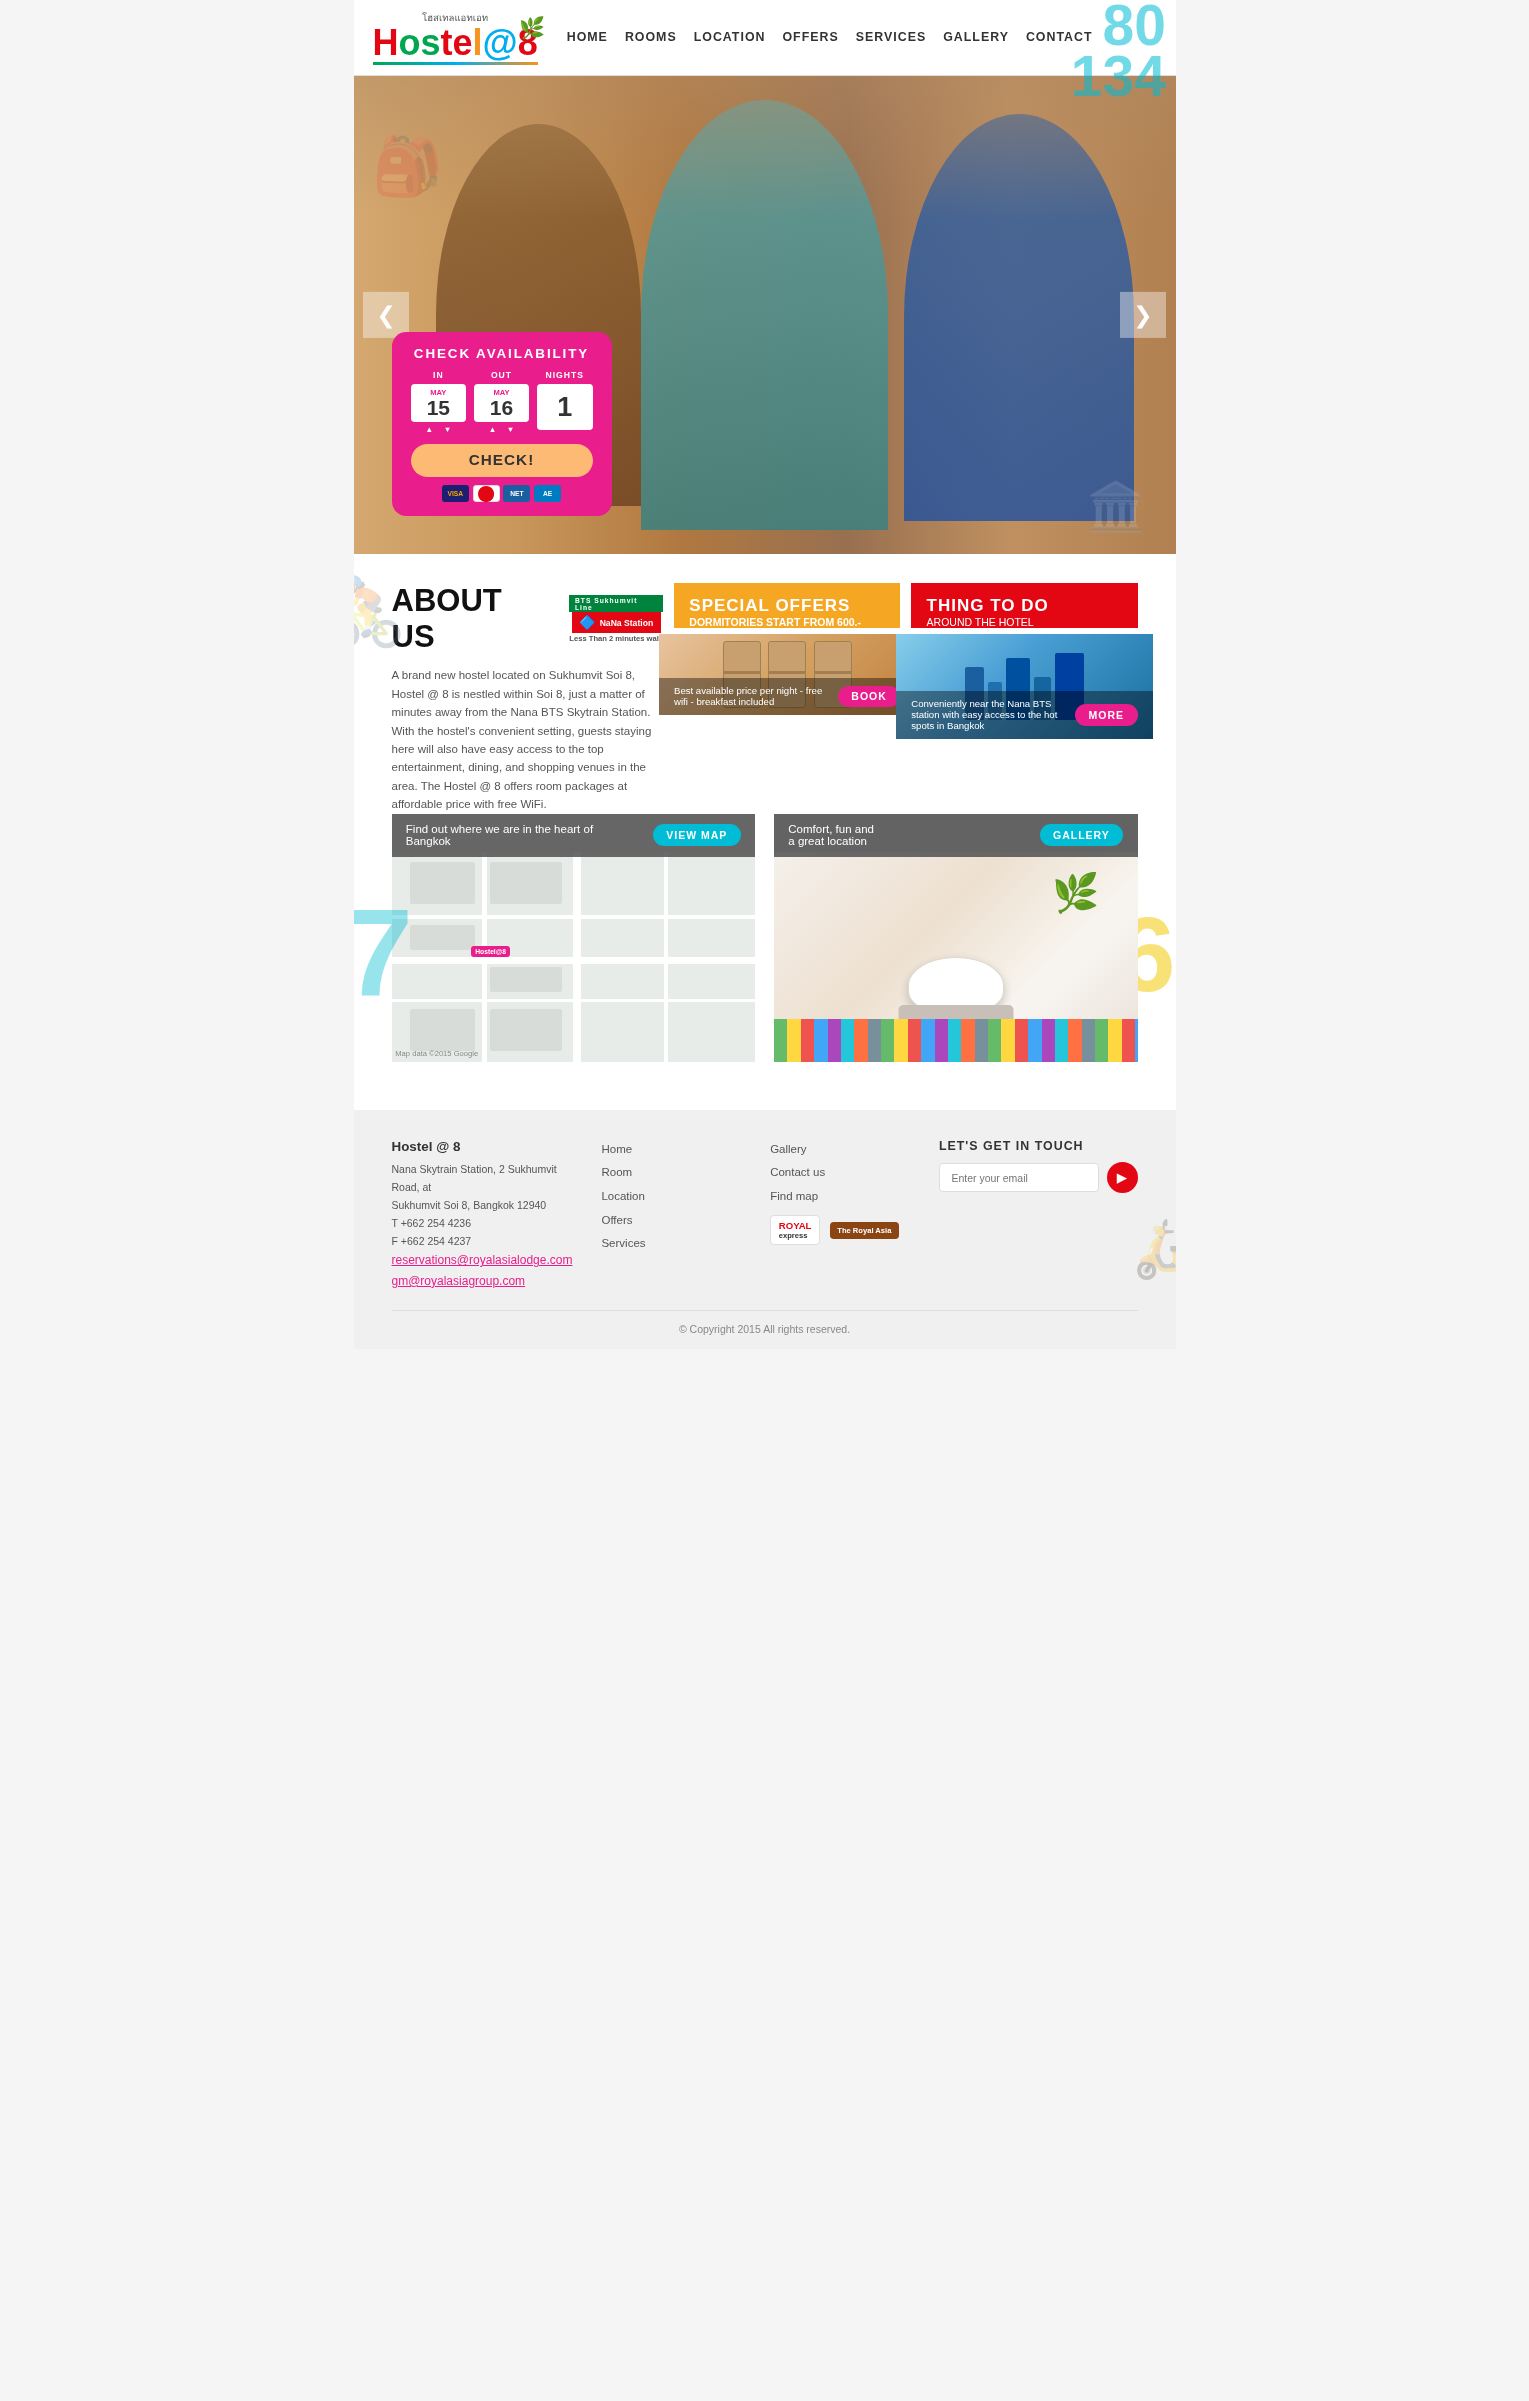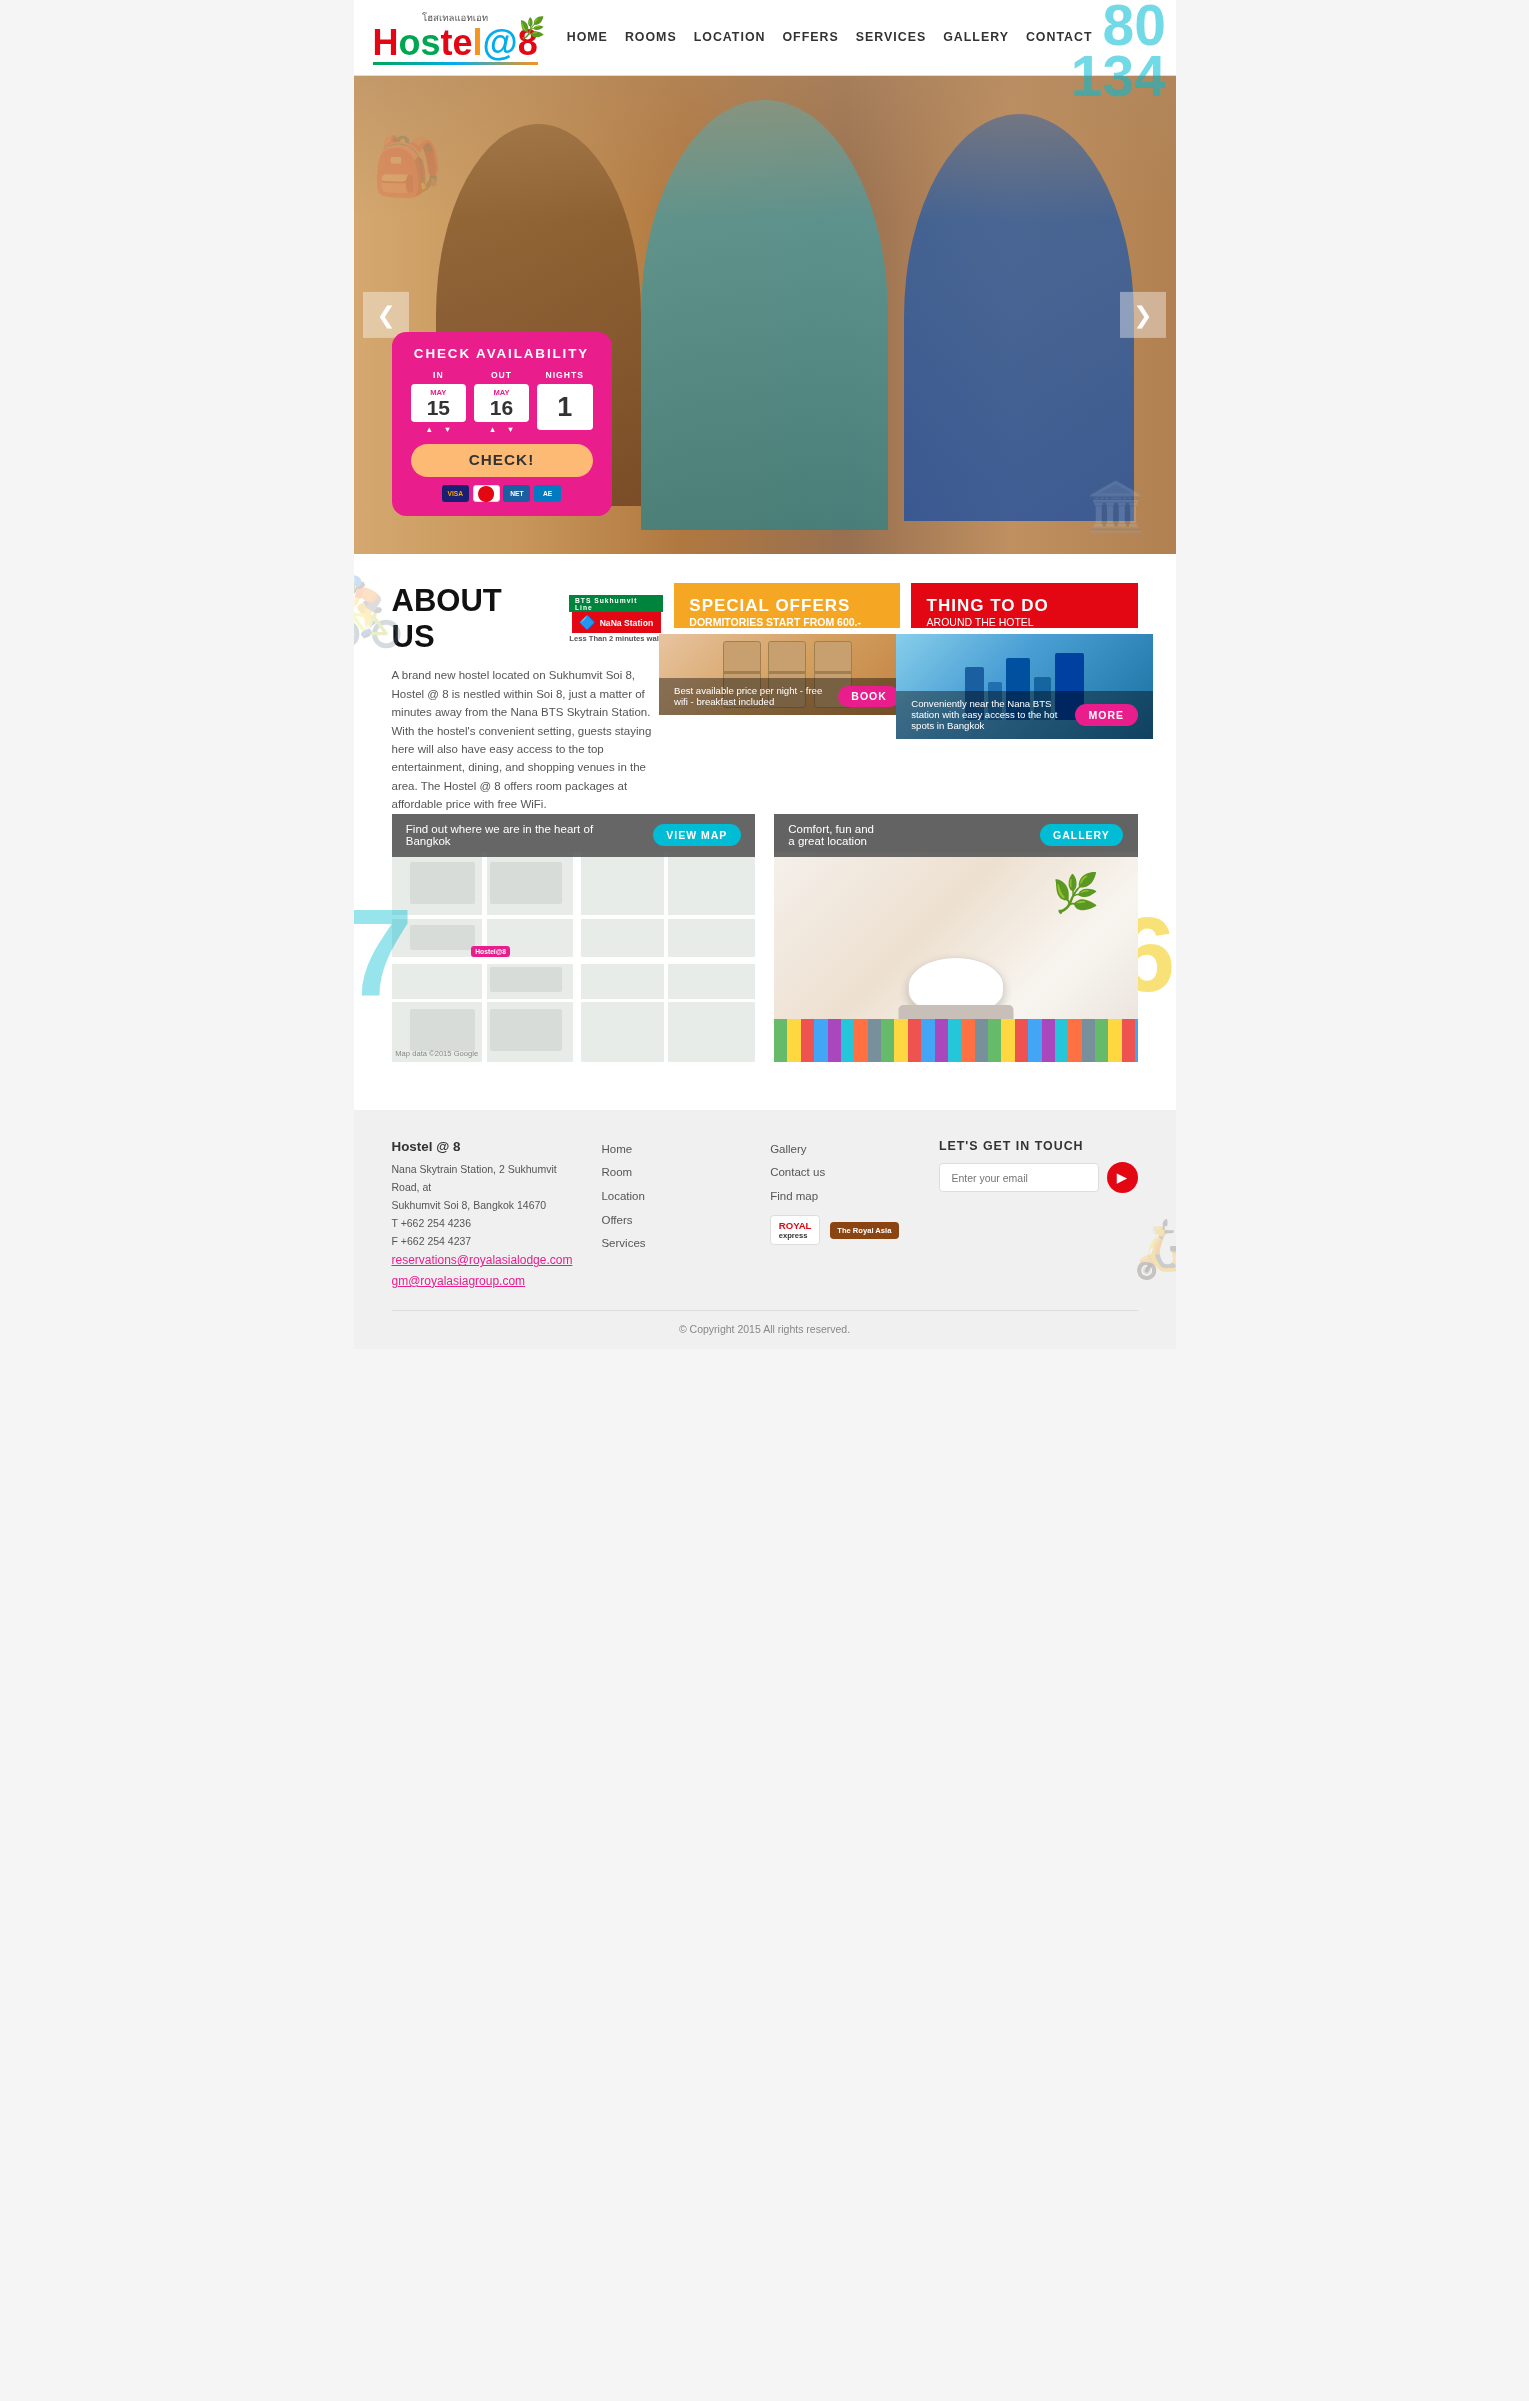--- a/index.html
+++ b/index.html
@@ -907,21 +907,21 @@
 
   </div>
 
   <div class="footer">
     <div class="footer-top">
 
       <div class="footer-col">
         <div class="footer-hostel-name">Hostel @ 8</div>
         <div class="footer-address">
           <span>Nana Skytrain Station, 2 Sukhumvit Road, at</span><br>
-          <span>Sukhumvit Soi 8, Bangkok 14670</span><br>
+          <span>Sukhumvit Soi 8, Bangkok 12940</span><br>
           <span>T +662 254 4236</span><br>
           <span>F +662 254 4237</span><br>
           <a href="#" class="footer-email">reservations@royalasialodge.com</a><br>
           <a href="#" class="footer-email">gm@royalasiagroup.com</a>
         </div>
       </div>
 
       <div class="footer-col">
         <ul class="footer-nav">
           <li><a href="#">Home</a></li>

